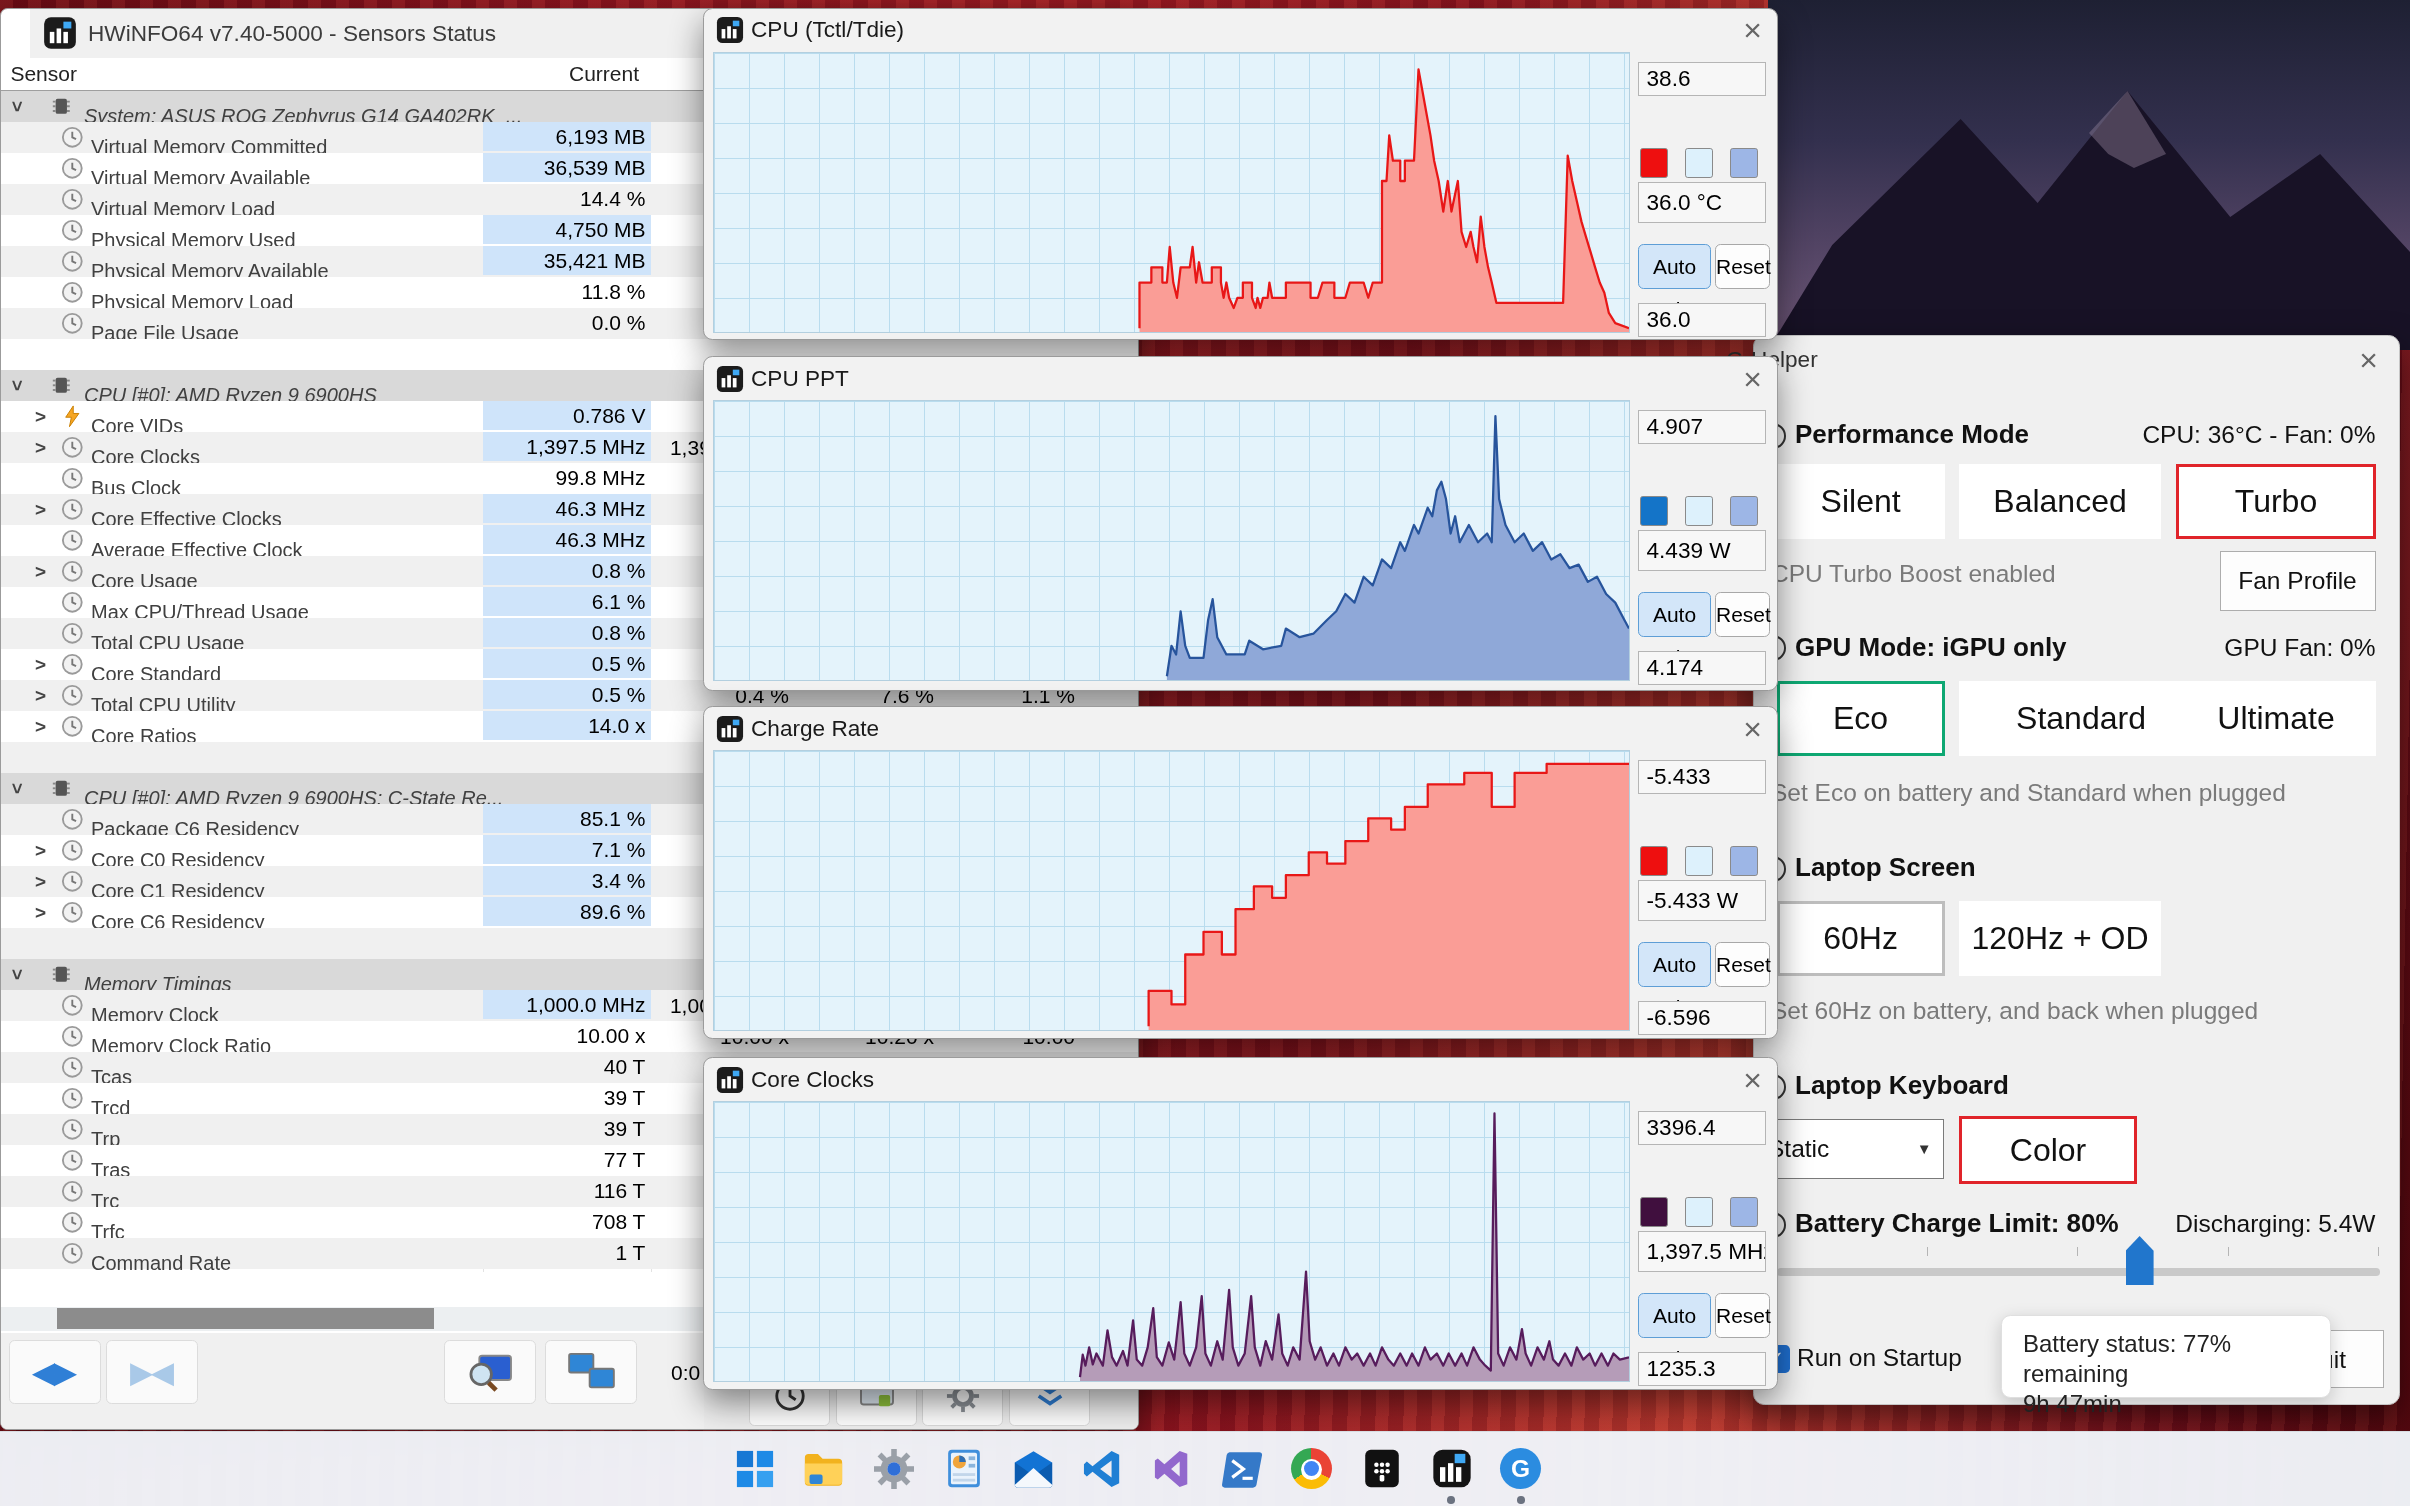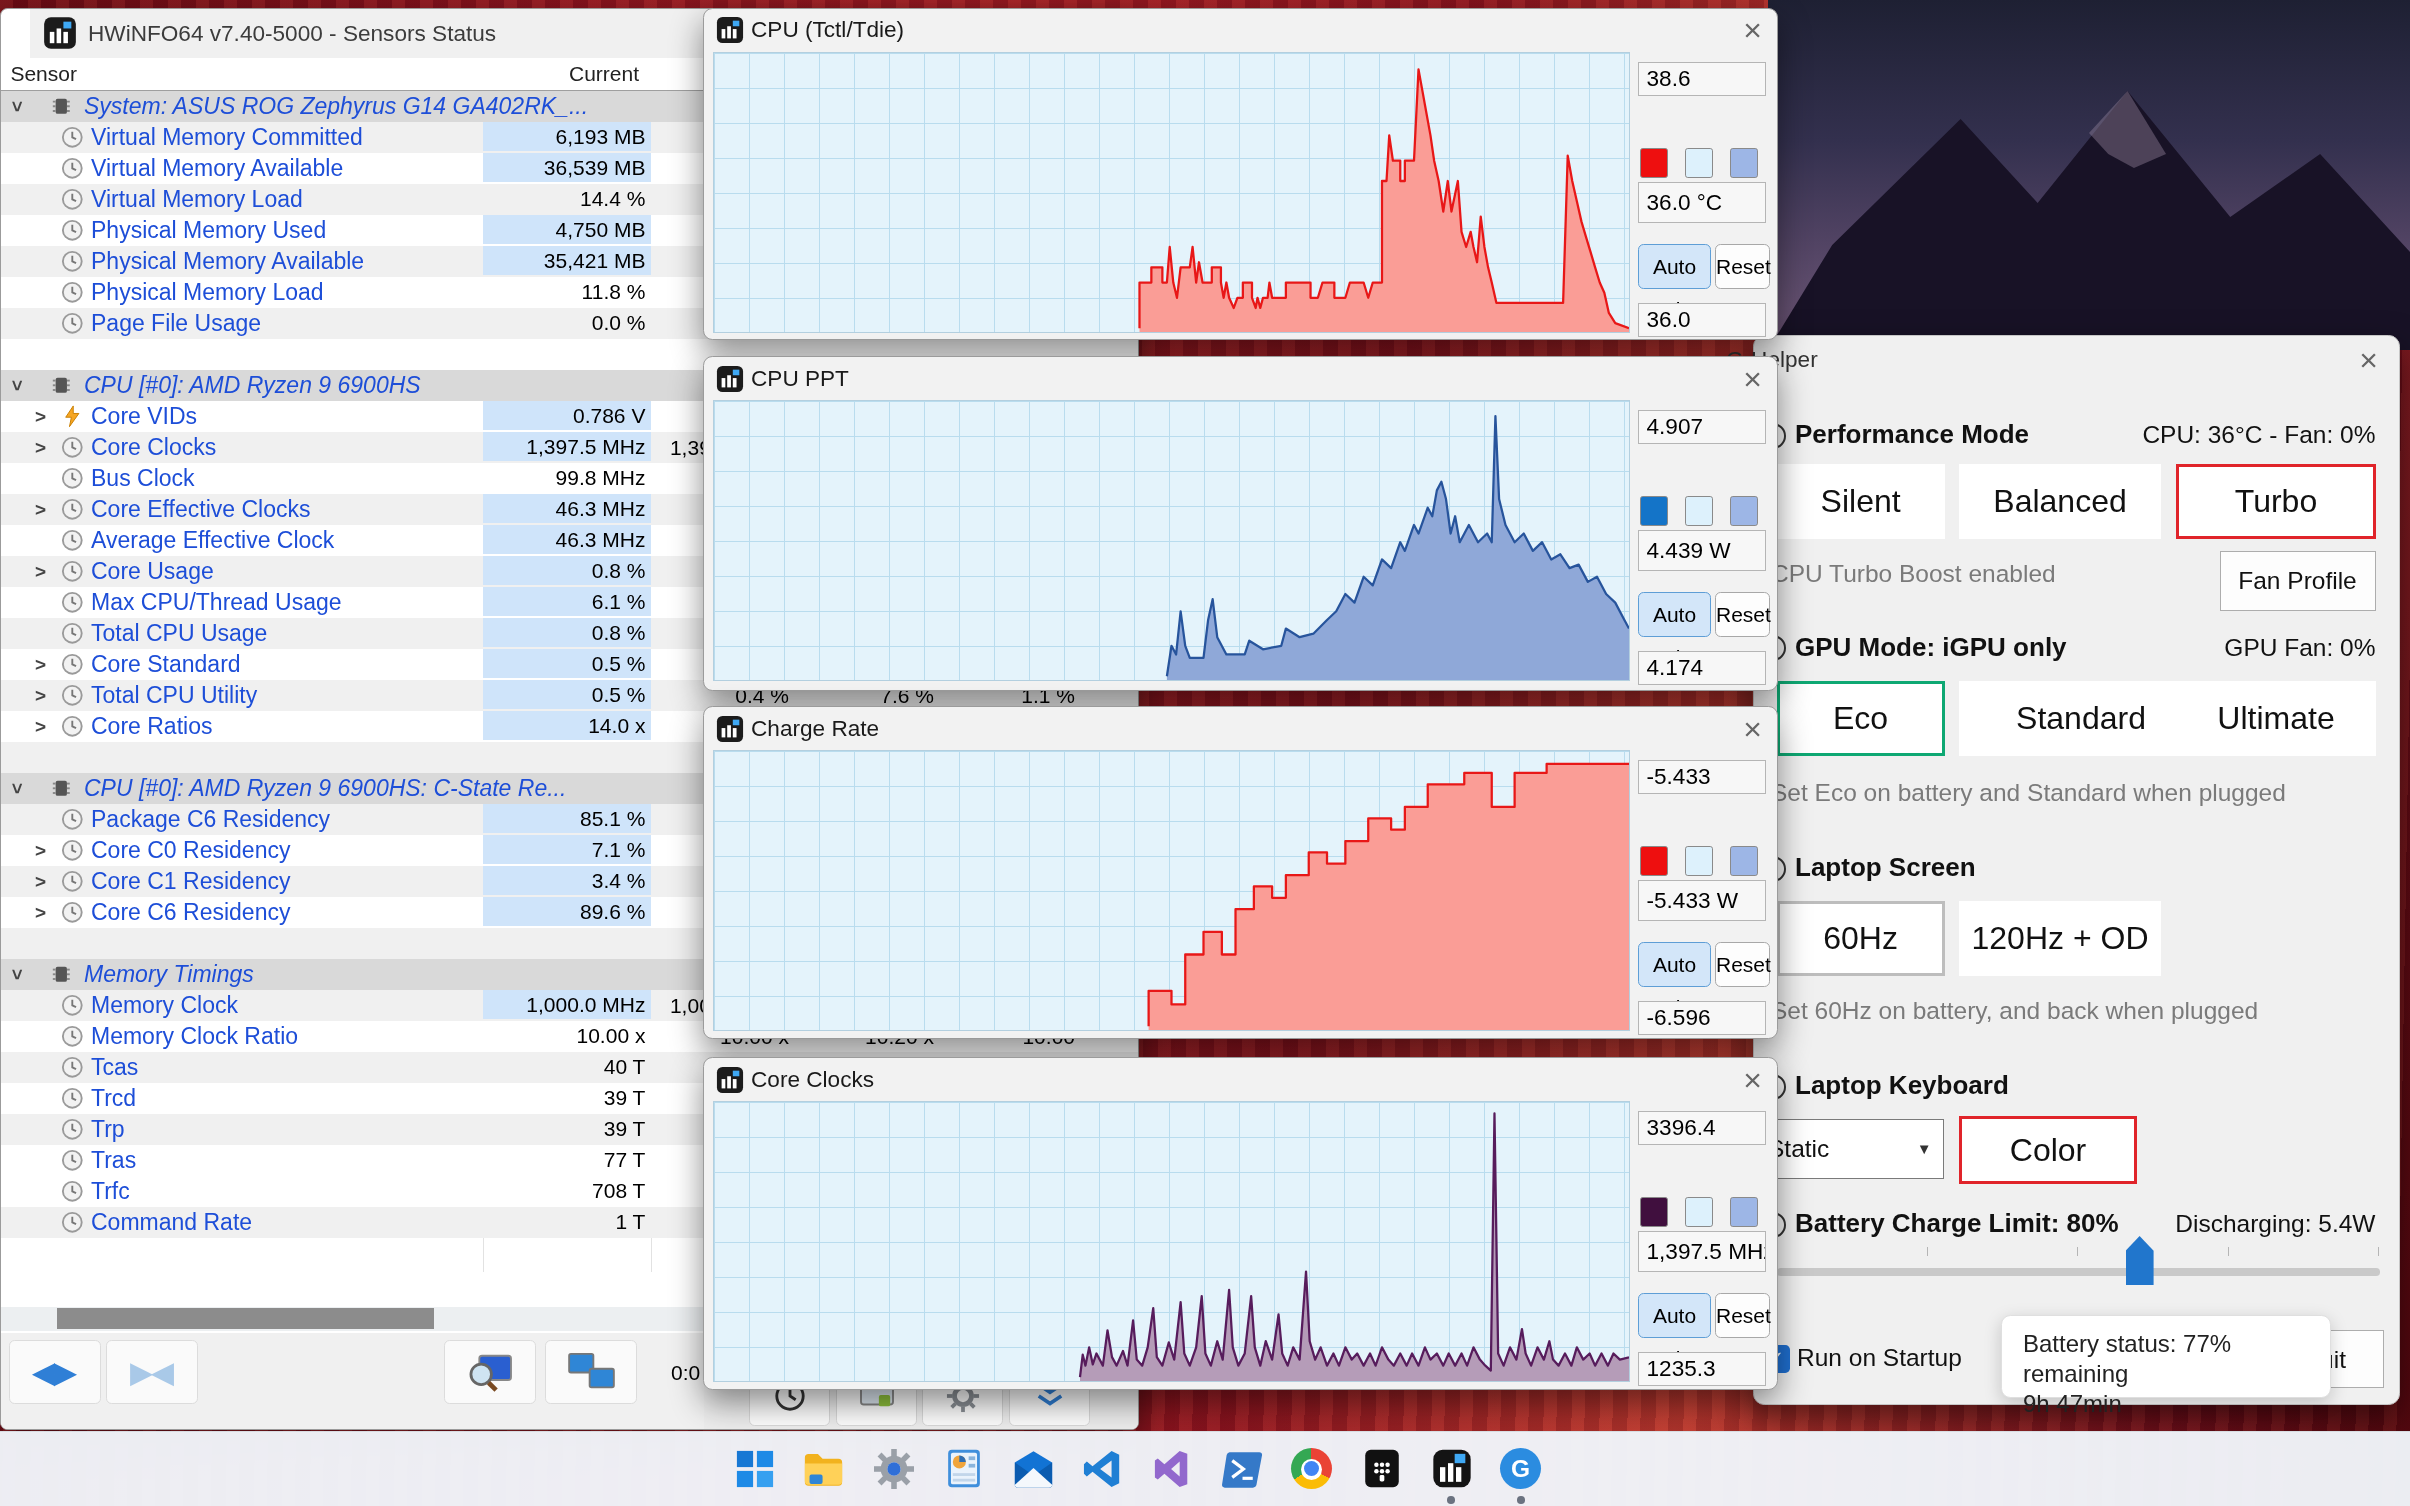--- a/index.html
+++ b/index.html
@@ -28,21 +28,21 @@
   #hw-titlebar{position:absolute;left:0;top:0;width:100%;height:49px;background:#f0f0f0;border-bottom:0.9px solid #c9c9c9;margin-left:29px;}
   #hw-title{position:absolute;left:58px;top:12.2px;font-size:22.6px;color:#3c3c3c;}
   #hw-appicon{position:absolute;left:13px;top:7.5px;}
   #hw-header{position:absolute;left:0;top:49px;width:100%;height:32px;background:#fff;border-bottom:0.9px solid #9f9f9f;}
   #hw-header .hc{position:absolute;top:4.7px;font-size:21px;color:#222;}
   #hw-rows{position:absolute;left:0;top:82px;width:100%;height:1181px;}
   .colsep{position:absolute;top:0;bottom:0;width:0.9px;background:#e2e2e2;}
   .s-row{position:relative;height:31px;}
   .s-row.even{background:#ffffff;} .s-row.odd{background:#f0f0f0;}
   .s-row.sec{background:#d9d9d9;}
-  .s-row .lbl{position:absolute;left:90px;top:0;font-size:23px;line-height:31px;color:#1d4ed8;white-space:nowrap;}
+  .s-row .lbl{position:absolute;left:90px;top:10px;font-size:20px;line-height:31px;color:#404040;white-space:nowrap;}
   .s-row.sec .lbl{left:83px;font-style:italic;}
   .s-row .chev{position:absolute;font-size:19px;font-weight:700;color:#444;line-height:31px;}
   .chev.r{left:34px;} .chev.d{left:11.3px;transform:rotate(90deg);}
   .s-row .ic{position:absolute;left:60px;top:4.7px;width:22.6px;height:22.6px;}
   .s-row.sec .ic{left:49px;}
   .vcell{position:absolute;left:482px;top:0.9px;height:29px;width:168px;text-align:right;
     font-size:21px;line-height:29px;padding-right:5.6px;box-sizing:border-box;color:#000;white-space:nowrap;}
   .vcell.hl{background:#cfe4fa;}
   .mcol,.xcol,.acol{position:absolute;top:0;height:31px;text-align:right;font-size:21px;line-height:31px;color:#000;white-space:nowrap;}
   .mcol{left:652px;width:136px;} .xcol{left:797px;width:136px;} .acol{left:942px;width:132px;}
@@ -439,20 +439,28 @@
           <span class="vcell">39 T</span>
         </div>
         <div class="s-row even">
           <span class="ic"><svg width="22.6" height="22.6" viewBox="0 0 24 24">
               <circle cx="12" cy="12" r="10" fill="#f2f2f2" stroke="#9a9a9a" stroke-width="2"></circle>
               <path d="M12 6v6l4 2" stroke="#777" stroke-width="2" fill="none"></path>
             </svg></span>
           <span class="lbl">Tras</span>
           <span class="vcell">77 T</span>
         </div>
+        <div class="s-row odd">
+          <span class="ic"><svg width="22.6" height="22.6" viewBox="0 0 24 24">
+              <circle cx="12" cy="12" r="10" fill="#f2f2f2" stroke="#9a9a9a" stroke-width="2"></circle>
+              <path d="M12 6v6l4 2" stroke="#777" stroke-width="2" fill="none"></path>
+            </svg></span>
+          <span class="lbl">Trc</span>
+          <span class="vcell">116 T</span>
+        </div>
         <div class="s-row even">
           <span class="ic"><svg width="22.6" height="22.6" viewBox="0 0 24 24">
               <circle cx="12" cy="12" r="10" fill="#f2f2f2" stroke="#9a9a9a" stroke-width="2"></circle>
               <path d="M12 6v6l4 2" stroke="#777" stroke-width="2" fill="none"></path>
             </svg></span>
           <span class="lbl">Trfc</span>
           <span class="vcell">708 T</span>
         </div>
         <div class="s-row odd">
           <span class="ic"><svg width="22.6" height="22.6" viewBox="0 0 24 24">

